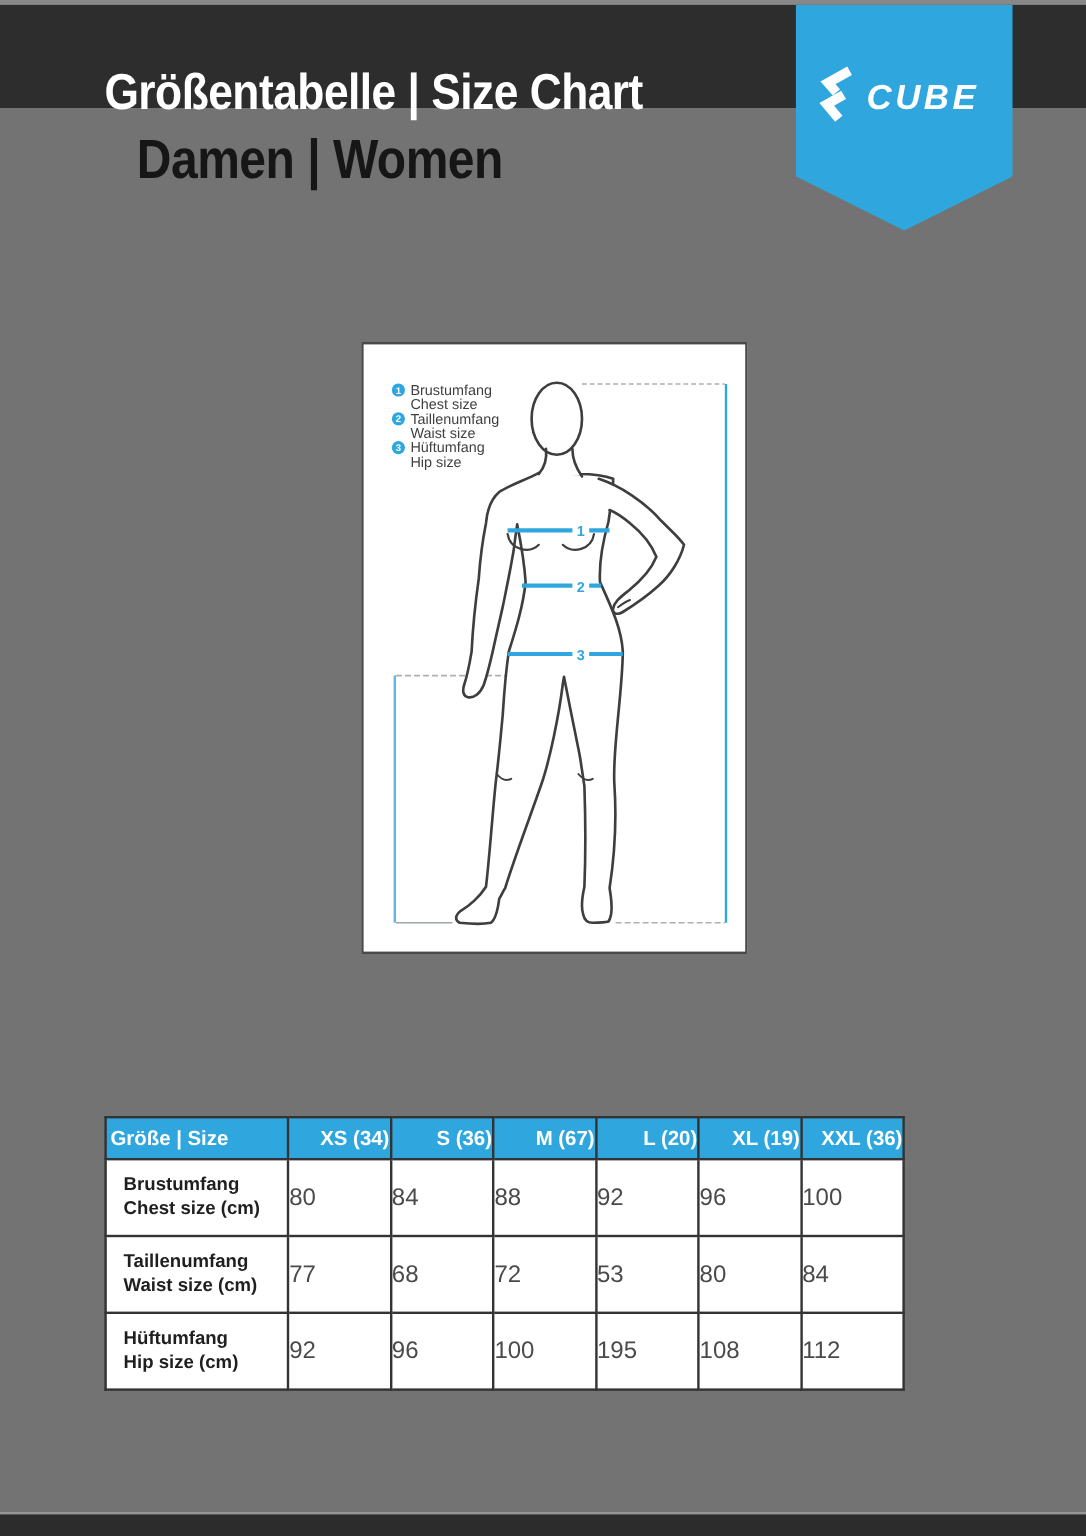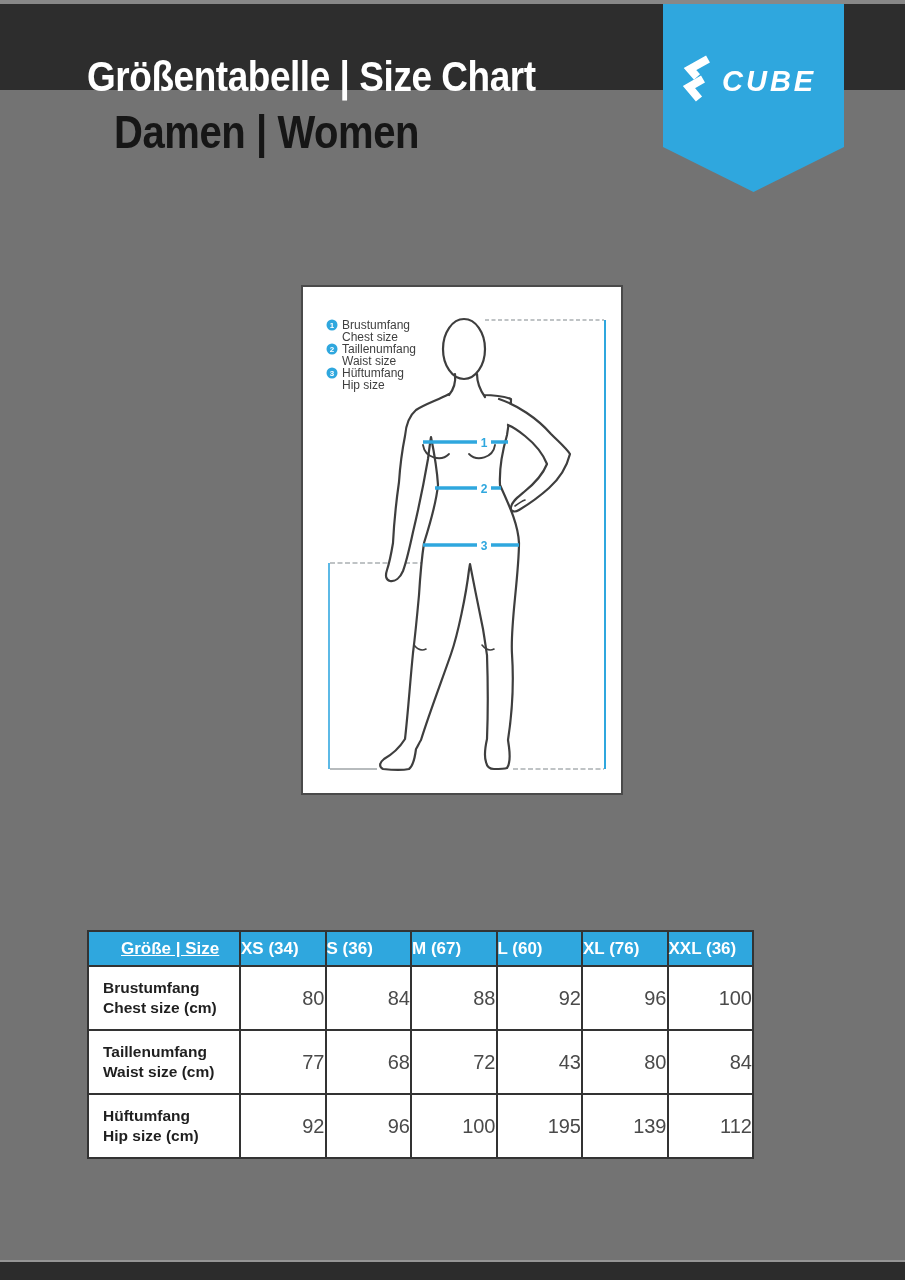--- a/index.html
+++ b/index.html
@@ -66,30 +66,30 @@
     font-family:"Liberation Sans", sans-serif;
   }
   table.size-table th, table.size-table td {
     border:2px solid #333333;
   }
   table.size-table thead th {
     height:35px;
     background:#2fa7de;
     color:#ffffff;
     font-size:17px; font-weight:bold;
-    text-align:left;
-  }
-  table.size-table thead th.row-head { text-align:left; padding-left:32px;text-decoration:underline; }
+    text-align:right;
+  }
+  table.size-table thead th.row-head { text-align:left; padding-left:3px; }
   table.size-table tbody td { height:64px; background:#ffffff; }
   td.row-label {
     font-size:15.5px; font-weight:bold; color:#1f1f1f;
     text-align:left; padding-left:14px; line-height:1.3;
   }
   td.cell-value {
-    font-size:20px; color:#4a4a4a; text-align:right; font-weight:normal;
+    font-size:20px; color:#4a4a4a; text-align:left; font-weight:normal;
   }
 
   
   .bottombar {
     position:absolute; left:0; bottom:0;
     width:905px; height:24px;
     background:#2c2c2c;
     border-top:2px solid #969696;
   }
 </style>
@@ -232,22 +232,22 @@
       <col style="width:85.5px">
         <col style="width:85.5px">
         <col style="width:85.5px">
     </colgroup>
     <thead>
       <tr>
         <th class="row-head">Größe | Size</th>
         <th>XS (34)</th>
         <th>S (36)</th>
         <th>M (67)</th>
-        <th>L (60)</th>
-        <th>XL (76)</th>
+        <th>L (20)</th>
+        <th>XL (19)</th>
         <th>XXL (36)</th>
       </tr>
     </thead>
     <tbody>
       <tr>
         <td class="row-label">
           <span>Brustumfang</span><br>
           <span>Chest size (cm)</span>
         </td>
         <td class="cell-value">80</td>
@@ -258,33 +258,33 @@
         <td class="cell-value">100</td>
       </tr>
       <tr>
         <td class="row-label">
           <span>Taillenumfang</span><br>
           <span>Waist size (cm)</span>
         </td>
         <td class="cell-value">77</td>
         <td class="cell-value">68</td>
         <td class="cell-value">72</td>
-        <td class="cell-value">43</td>
+        <td class="cell-value">53</td>
         <td class="cell-value">80</td>
         <td class="cell-value">84</td>
       </tr>
       <tr>
         <td class="row-label">
           <span>Hüftumfang</span><br>
           <span>Hip size (cm)</span>
         </td>
         <td class="cell-value">92</td>
         <td class="cell-value">96</td>
         <td class="cell-value">100</td>
         <td class="cell-value">195</td>
-        <td class="cell-value">139</td>
+        <td class="cell-value">108</td>
         <td class="cell-value">112</td>
       </tr>
     </tbody>
   </table>
 
   <div class="bottombar"></div>
 </div>
 
 </body></html>

